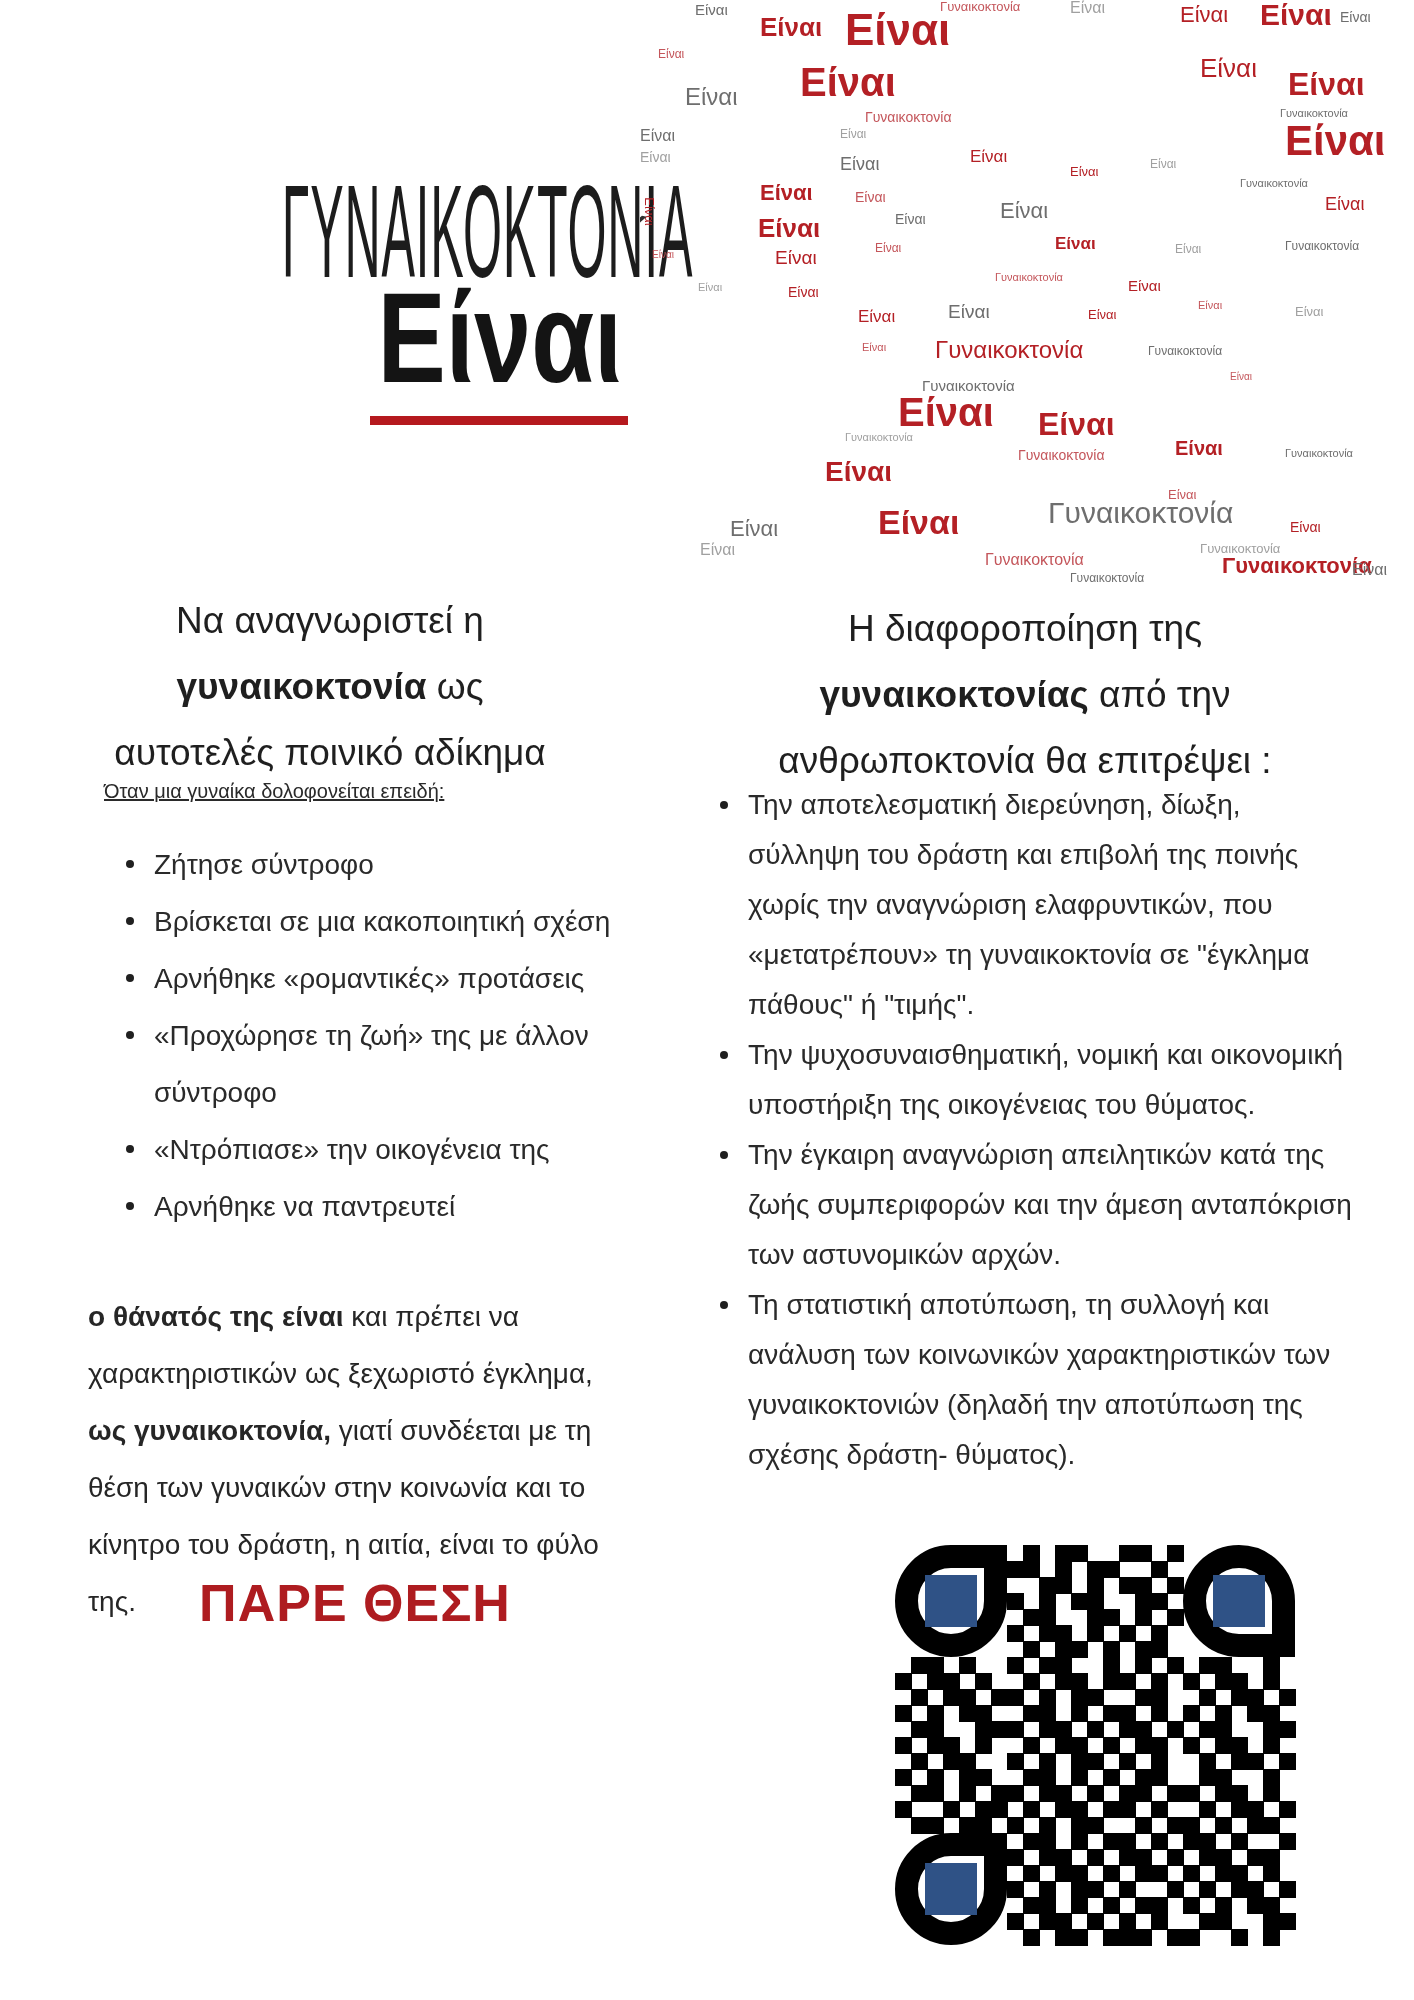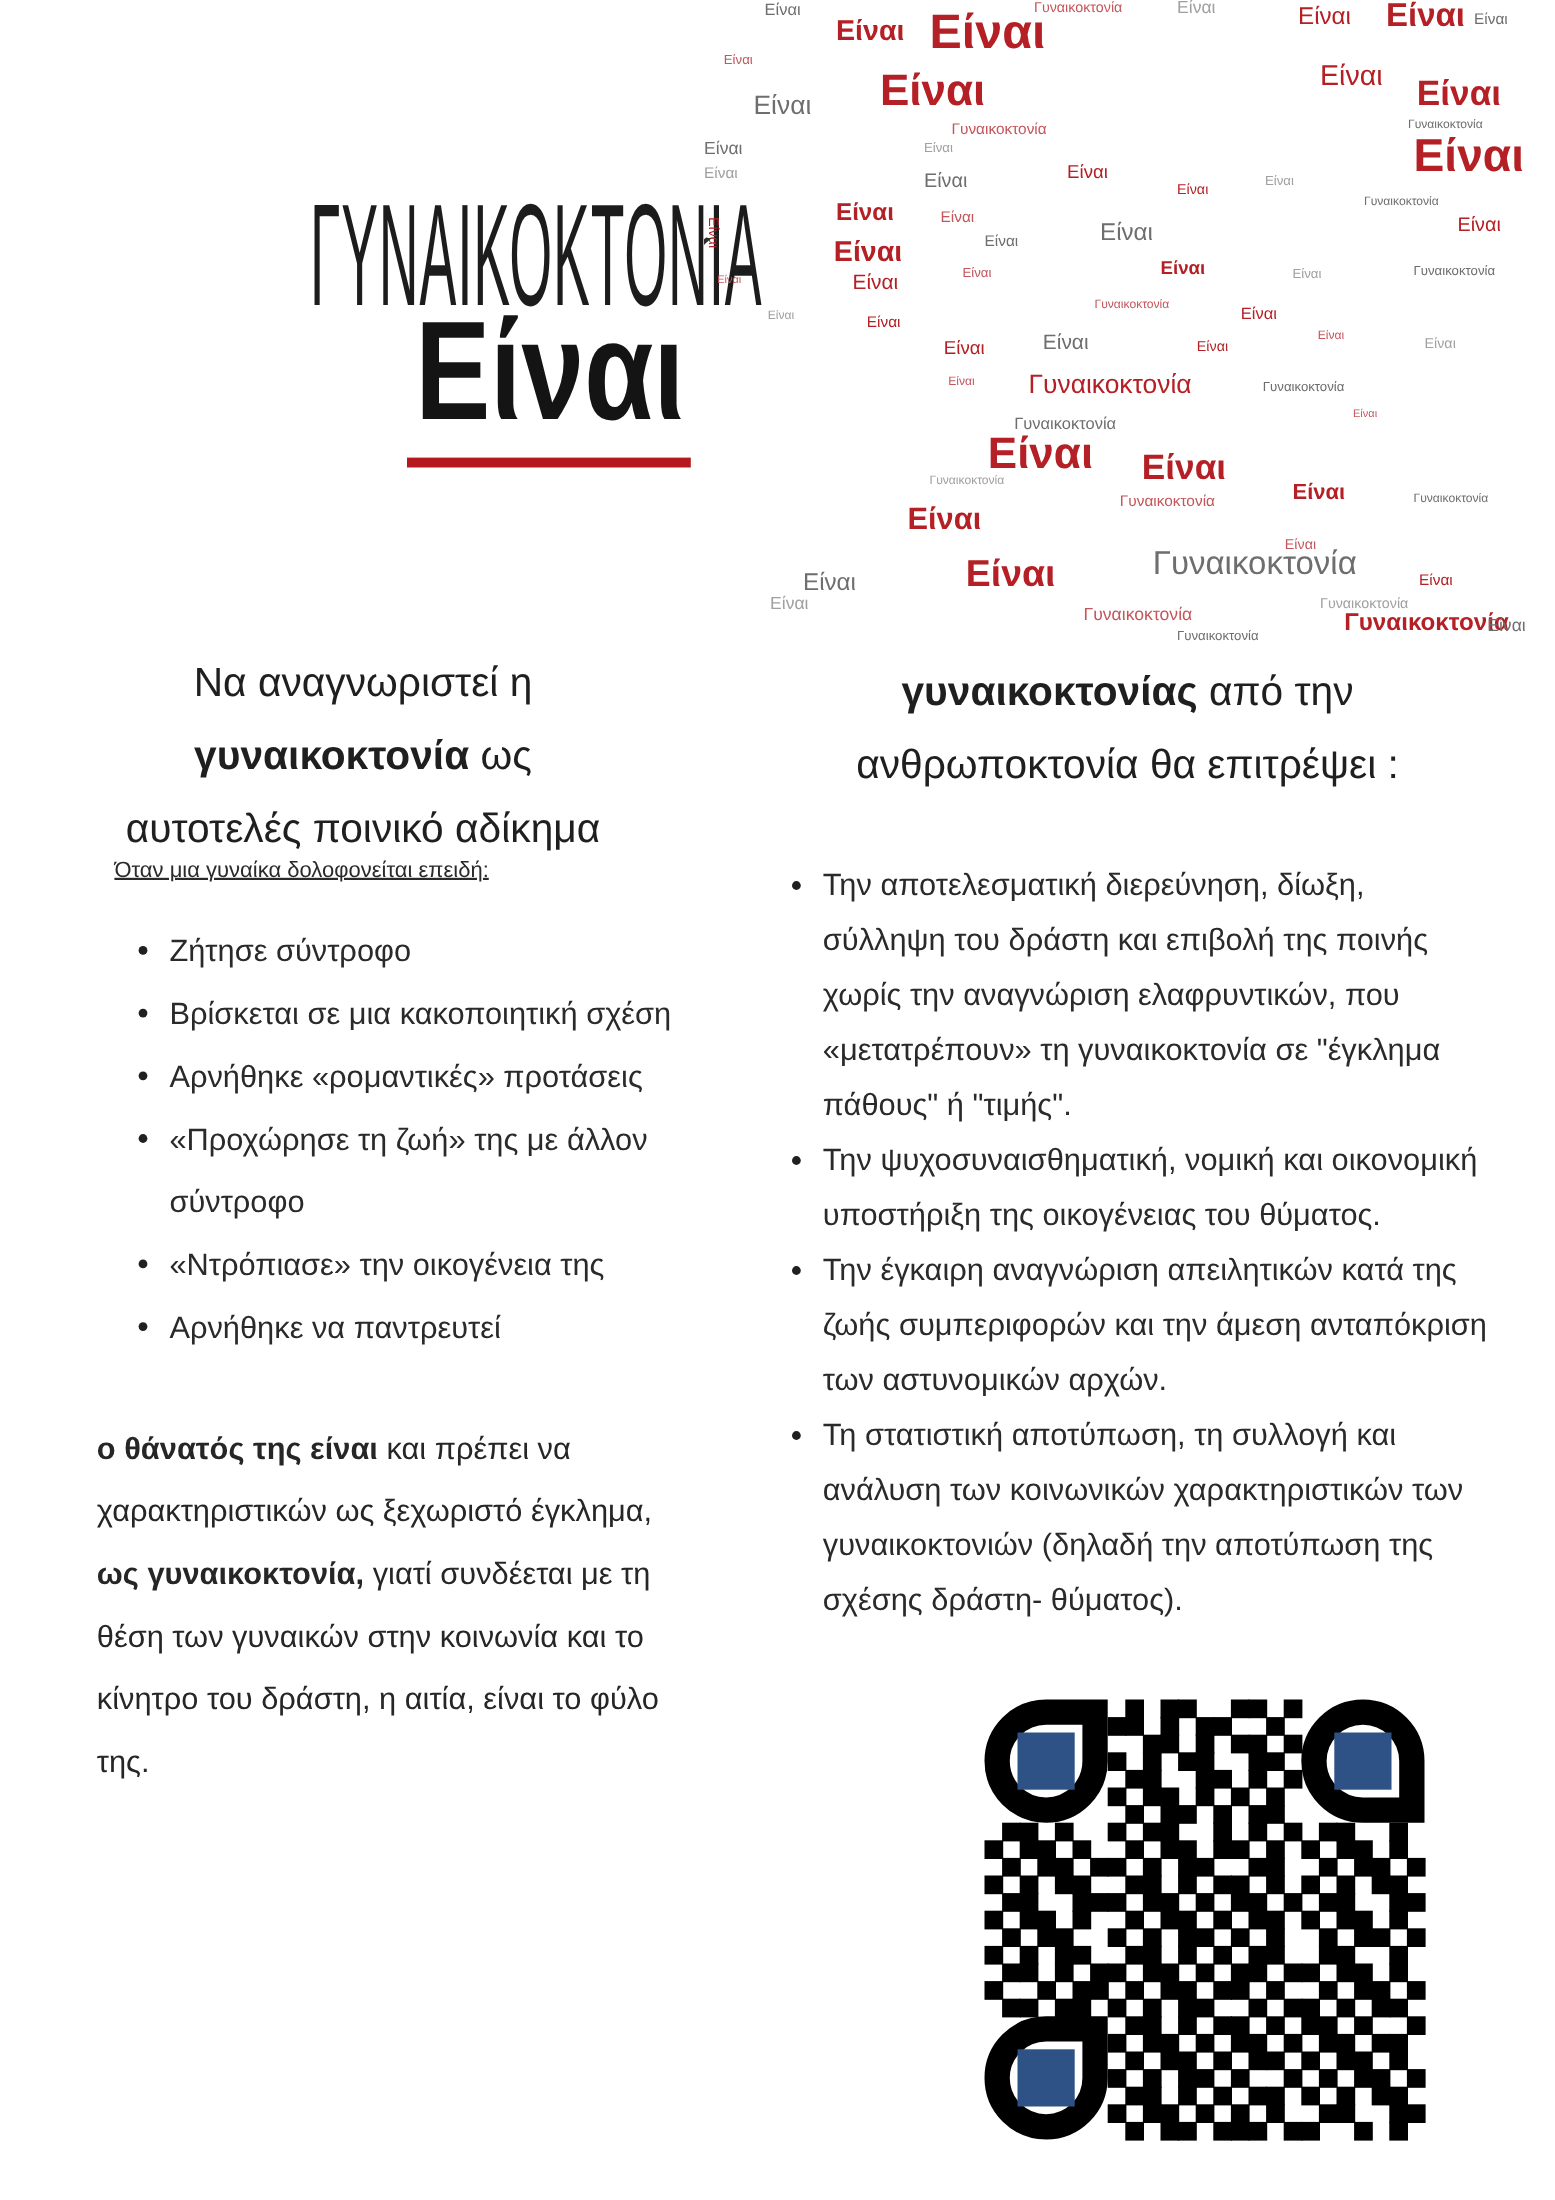--- a/index.html
+++ b/index.html
@@ -140,22 +140,24 @@
   <ul class="abs bullets left-bullets">
       <li>Ζήτησε σύντροφο</li>
       <li>Βρίσκεται σε μια κακοποιητική σχέση</li>
       <li>Αρνήθηκε «ρομαντικές» προτάσεις</li>
       <li>«Προχώρησε τη ζωή» της με άλλον σύντροφο</li>
       <li>«Ντρόπιασε» την οικογένεια της</li>
       <li>Αρνήθηκε να παντρευτεί</li>
     </ul>
   <div class="abs left-par"><span class="b">ο θάνατός της είναι</span><span> και πρέπει να χαρακτηριστικών ως ξεχωριστό έγκλημα, </span><span class="b">ως γυναικοκτονία,</span><span> γιατί συνδέεται με τη θέση των γυναικών στην κοινωνία και το κίνητρο του δράστη, η αιτία, είναι το φύλο της.</span></div>
 
+  <div class="abs cta">ΠΑΡΕ ΘΕΣΗ</div>
 
   <div class="abs heading right-heading">
+      <div><span>Η διαφοροποίηση της</span></div>
       <div><span class="b">γυναικοκτονίας</span><span> από την</span></div>
       <div><span>ανθρωποκτονία θα επιτρέψει :</span></div>
     </div>
   <ul class="abs bullets right-bullets">
       <li> Την αποτελεσματική διερεύνηση, δίωξη, σύλληψη του δράστη και επιβολή της ποινής χωρίς την αναγνώριση ελαφρυντικών, που «μετατρέπουν» τη γυναικοκτονία σε "έγκλημα πάθους" ή "τιμής".</li>
       <li>Την ψυχοσυναισθηματική, νομική και οικονομική υποστήριξη της οικογένειας του θύματος.</li>
       <li>Την έγκαιρη αναγνώριση απειλητικών κατά της ζωής συμπεριφορών και την άμεση ανταπόκριση των αστυνομικών αρχών.</li>
       <li>Τη στατιστική αποτύπωση, τη συλλογή και ανάλυση των κοινωνικών χαρακτηριστικών των γυναικοκτονιών (δηλαδή την αποτύπωση της σχέσης δράστη- θύματος).</li>
     </ul>
 

